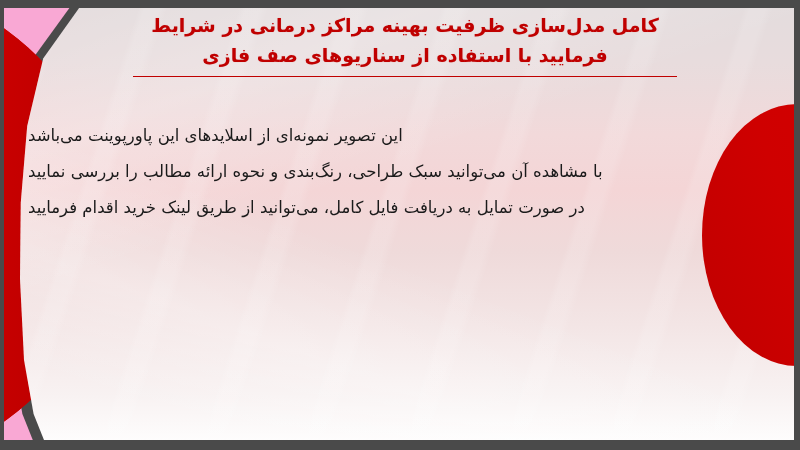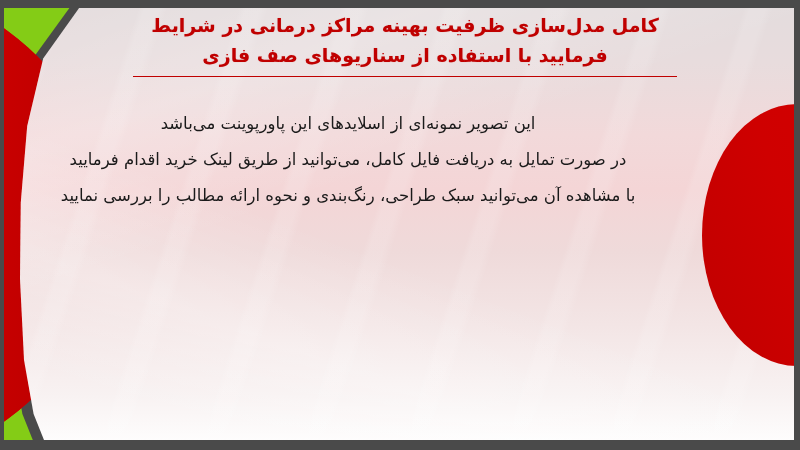--- a/index.html
+++ b/index.html
@@ -11,21 +11,21 @@
   body {
     font-family: "DejaVu Sans", "Liberation Sans", sans-serif;
   }
 
   
   .slide {
     position: relative;
     width: 800px;
     height: 450px;
     overflow: hidden;
-    background: #84cc16;
+    background: #f9a8d4;
   }
 
   
   .frame-top {
     position: absolute;
     left: 0; top: 0;
     width: 800px; height: 8px;
     background: #4a4a4a;
     z-index: 6;
   }
@@ -165,24 +165,24 @@
     margin: 6px auto 0 auto;
     width: 544px;
     height: 0;
     border-top: 1.5px solid #c00000;
   }
 
   
   .body-block {
     position: absolute;
     right: 132px;
-    top: 106px;
+    top: 118px;
     width: 640px;
     z-index: 5;
-    text-align: center;
+    text-align: left;
     direction: rtl;
   }
   .body-line {
     color: #1a1a1a;
     font-size: 16.5px;
     line-height: 36px;
     white-space: nowrap;
   }
 </style>
 </head>
@@ -202,22 +202,22 @@
   <div class="right-red-circle"></div>
 
   <div class="title-block">
     <div class="title-line">کامل مدل‌سازی ظرفیت بهینه مراکز درمانی در شرایط</div>
     <div class="title-line">فرمایید با استفاده از سناریوهای صف فازی</div>
     <div class="title-rule"></div>
   </div>
 
   <div class="body-block">
     <div class="body-line">این تصویر نمونه‌ای از اسلایدهای این پاورپوینت می‌باشد</div>
+    <div class="body-line">با مشاهده آن می‌توانید سبک طراحی، رنگ‌بندی و نحوه ارائه مطالب را بررسی نمایید</div>
     <div class="body-line">در صورت تمایل به دریافت فایل کامل، می‌توانید از طریق لینک خرید اقدام فرمایید</div>
-    <div class="body-line">با مشاهده آن می‌توانید سبک طراحی، رنگ‌بندی و نحوه ارائه مطالب را بررسی نمایید</div>
   </div>
 
   <div class="frame-top"></div>
   <div class="frame-bottom"></div>
   <div class="frame-left"></div>
   <div class="frame-right"></div>
 
 </div>
 
 </body></html>

